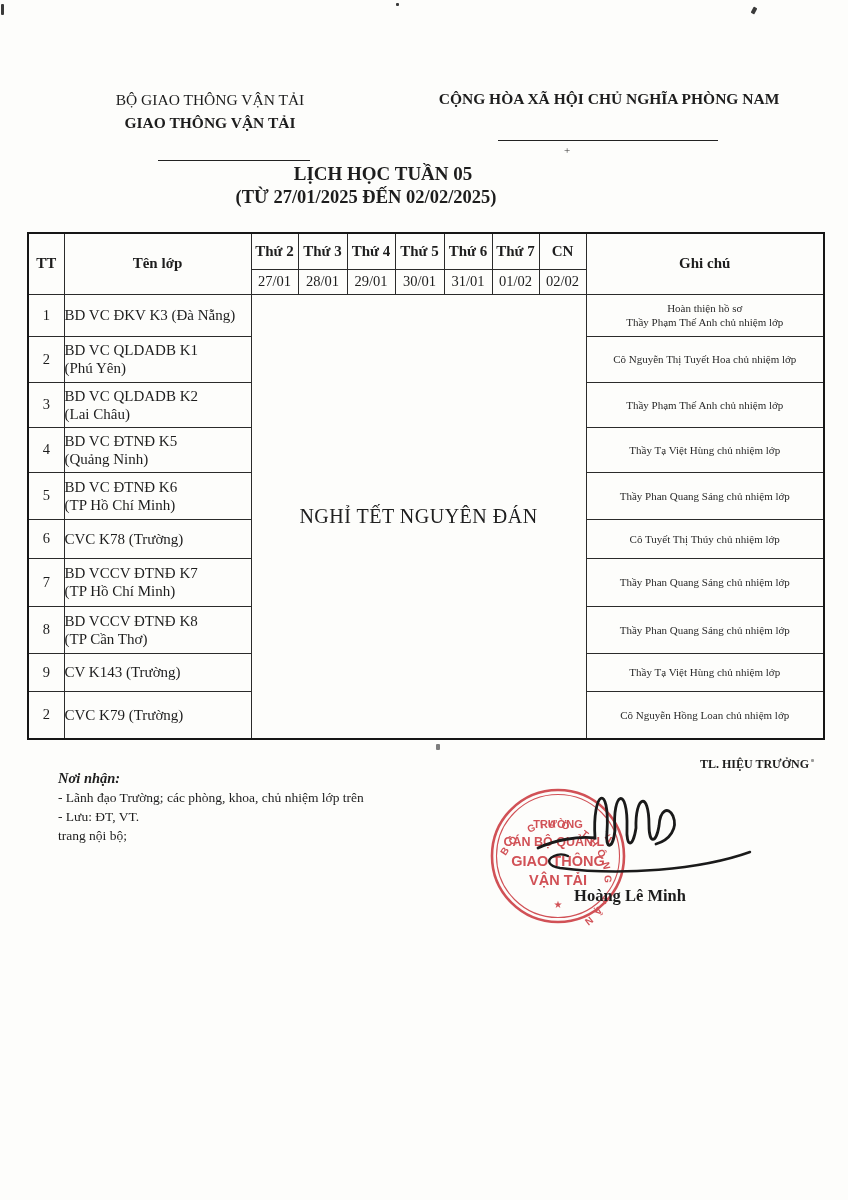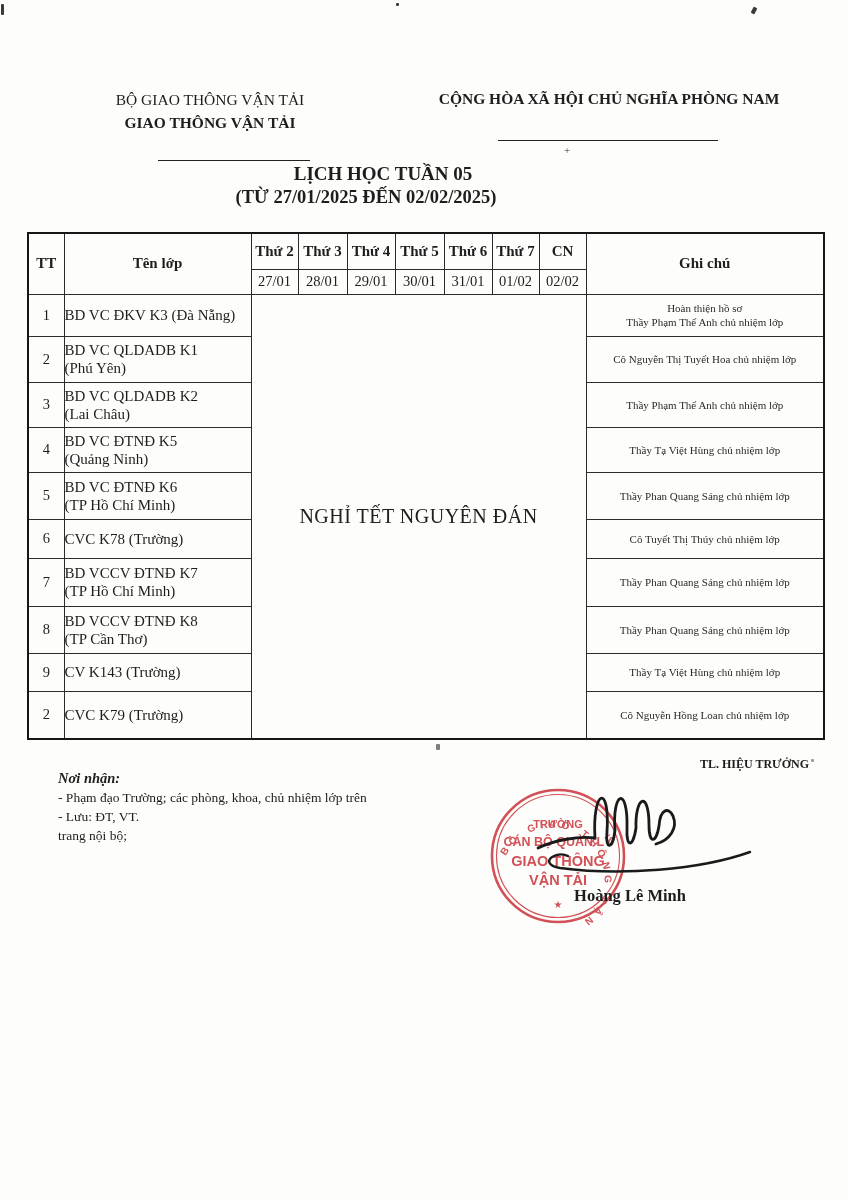--- a/index.html
+++ b/index.html
@@ -221,21 +221,21 @@
         </td>
         <td class="note">
           <div>Cô Nguyễn Hồng Loan chủ nhiệm lớp</div>
         </td>
       </tr>
     </tbody>
   </table>
 
   <div class="noi-nhan">
     <div class="nn-title">Nơi nhận:</div>
-    <div class="nn-line">- Phạm đạo Trường; các phòng, khoa, chủ nhiệm lớp trên</div>
+    <div class="nn-line">- Lãnh đạo Trường; các phòng, khoa, chủ nhiệm lớp trên</div>
     <div class="nn-line">- Lưu: ĐT, VT.</div>
     <div class="nn-line">trang nội bộ;</div>
   </div>
 
   <div class="sign-block">
     <div>TL. HIỆU TRƯỞNG</div>
   </div>
 
   <svg class="stamp-svg" width="140" height="140" viewBox="0 0 140 140">
     <circle cx="70" cy="70" r="66" fill="none" stroke="#cb3a40" stroke-width="2.6"></circle>

